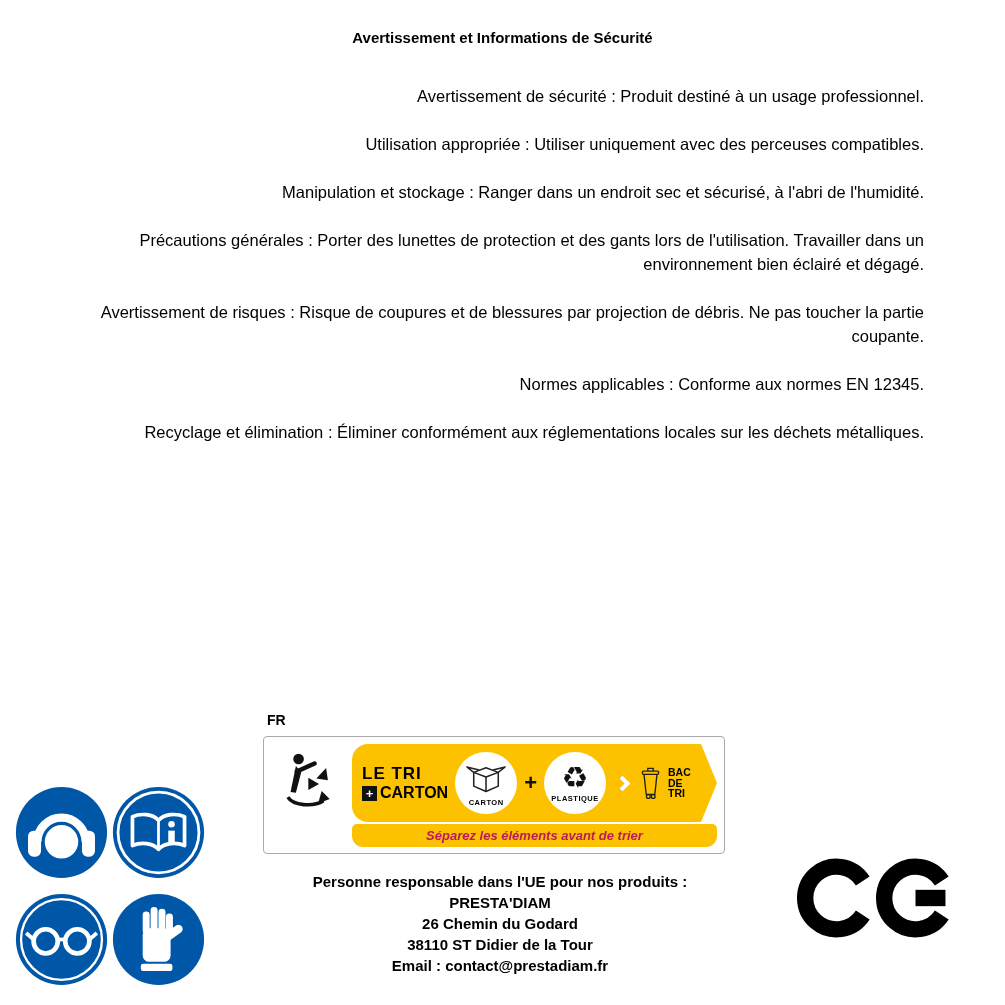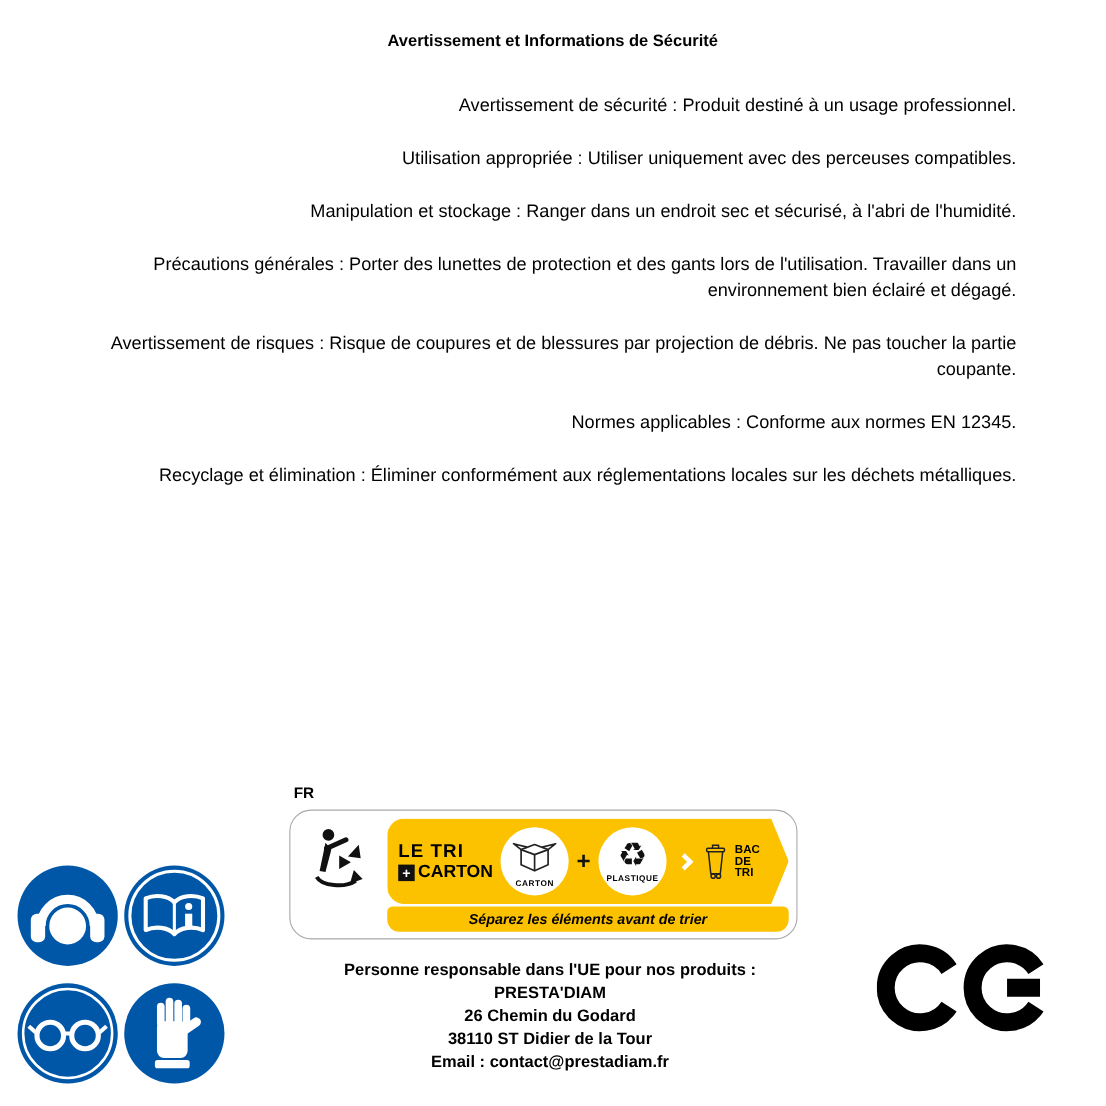--- a/index.html
+++ b/index.html
@@ -17,21 +17,21 @@
     font-size:16.5px; line-height:24px;text-align:right;
   }
   .body-text p { margin:0 0 24px 0; }
 
   
   .fr-label { position:absolute; left:267px; top:712px; font-size:14px; font-weight:700; }
 
   
   .banner {
     position:absolute; left:263px; top:736px; width:462px; height:118px;
-    background:#fff; border:1.5px solid #a9a9a9; border-radius:20px;padding-left:48px;
+    background:#fff; border:1.5px solid #a9a9a9; border-radius:4px;padding-left:48px;
   }
   .triman { position:absolute; left:8px; top:8px; width:78px; height:76px;
     display:flex; align-items:center; justify-content:center; }
   .yellow-main {
     position:absolute; left:88px; right:7px; top:7px; height:78px;
     background:var(--yellow); border-radius:16px 0 0 16px;
     clip-path:polygon(0 0, calc(100% - 16px) 0, 100% 50%, calc(100% - 16px) 100%, 0 100%);
     display:flex; align-items:center; gap:7px; padding:0 24px 0 10px;
   }
   .letri { display:flex; flex-direction:column; justify-content:center; line-height:1; }
@@ -48,21 +48,21 @@
   .recycle-glyph { font-size:30px; line-height:30px; color:#111;
     font-family:"DejaVu Sans",sans-serif; }
   .chev { width:11px; height:11px; border-top:4px solid #fff; border-right:4px solid #fff;
     transform:rotate(45deg); flex:0 0 auto; margin:0 2px 0 4px; }
   .bin-group { display:flex; align-items:center; gap:4px; }
   .bin-label { font-size:10.5px; font-weight:800; line-height:10.5px; }
   .tagline {
     position:absolute; left:88px; right:7px; bottom:6px; height:23px;
     background:var(--yellow); border-radius:5px 5px 11px 11px;
     display:flex; align-items:center; justify-content:center;
-    font-size:13px; font-style:italic; font-weight:700; color:#000000;
+    font-size:13px; font-style:italic; font-weight:700; color:#be185d;
   }
 
   
   .icons-grid {
     position:absolute; left:15px; top:786px;
     display:grid; grid-template-columns:93px 93px; gap:14px 4px;
   }
   .icons-grid svg { display:block; }
 
   

